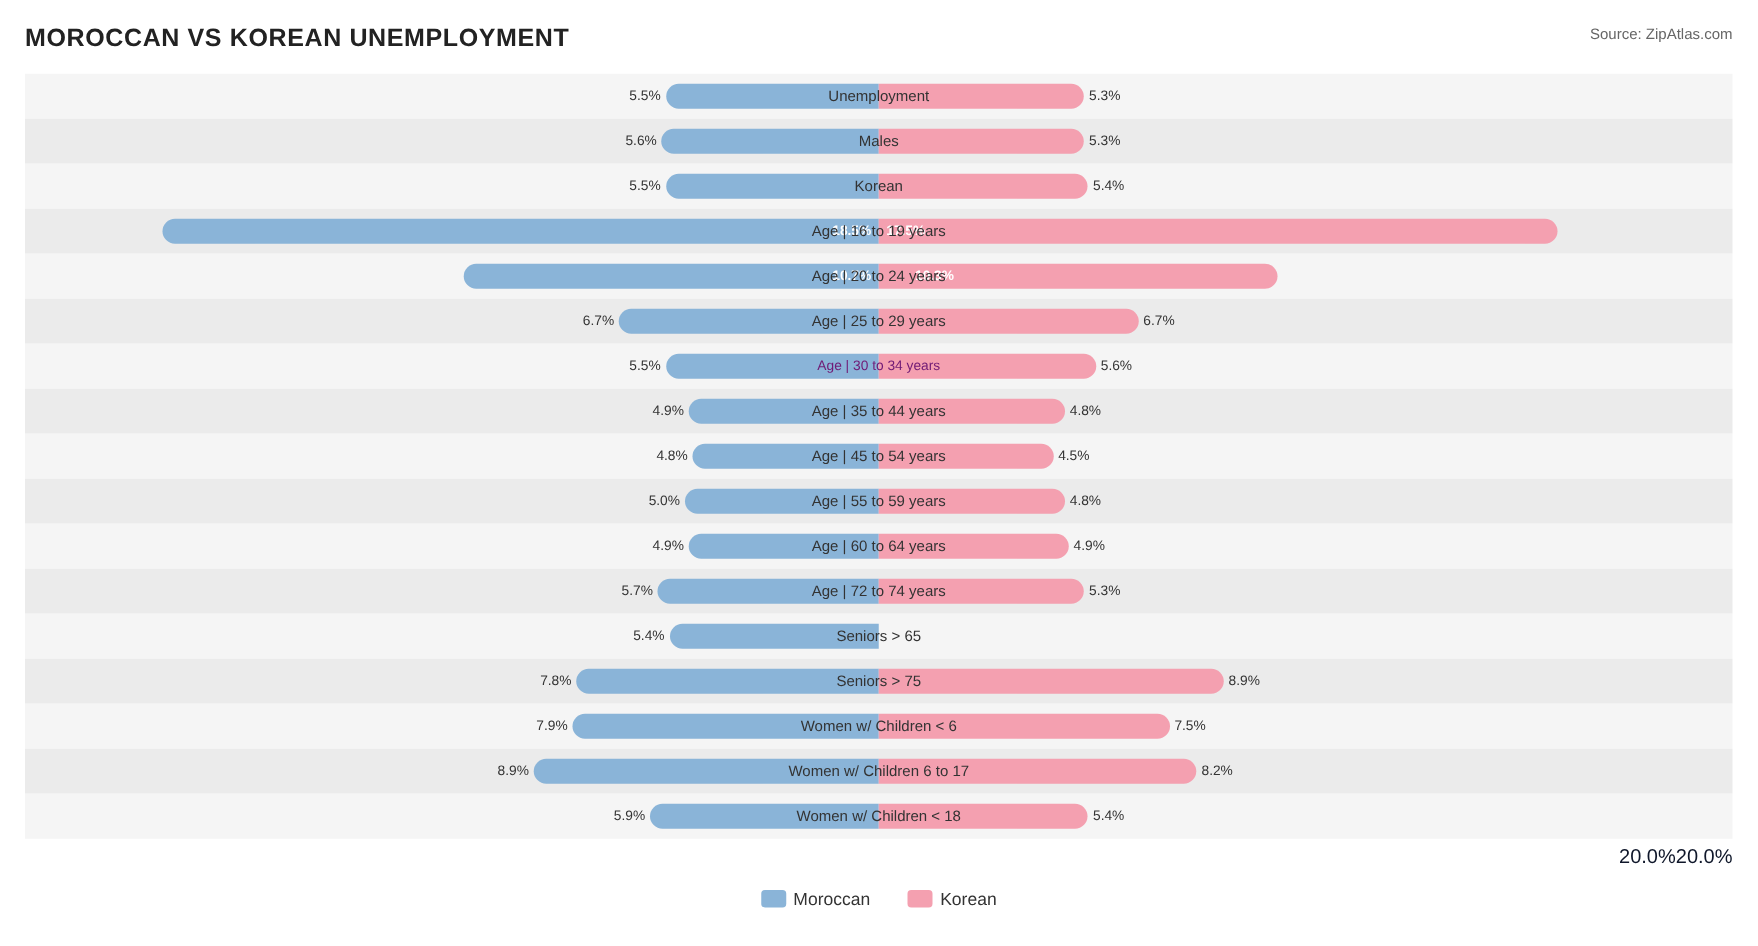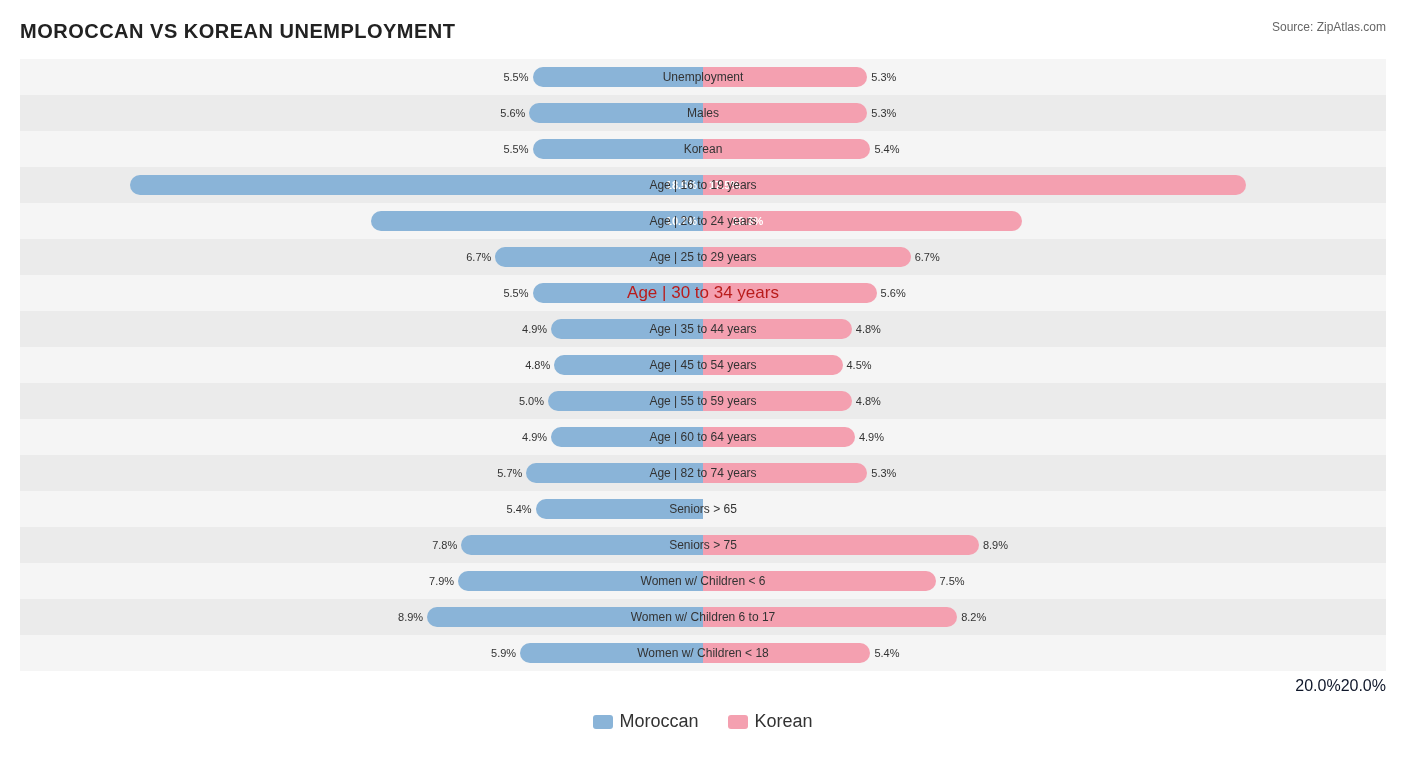--- a/index.html
+++ b/index.html
@@ -94,21 +94,21 @@
       min-height: 33px;
     }
     .row-wrapper:nth-child(odd) { background: #f5f5f5; }
     .row-wrapper:nth-child(even) { background: #ebebeb; }
 
     .legend {
       display: flex;
       justify-content: center;
       gap: 30px;
       margin-top: 12px;
-      font-size: 18px;
+      font-size: 14px;
       color: #333;
     }
     .legend-item {
       display: flex;
       align-items: center;
       gap: 6px;
     }
     .legend-box {
       width: 20px;
       height: 14px;
@@ -206,21 +206,21 @@
       </div>
       <div class="row-wrapper" style="position: relative;">
         <div class="left-section">
           <div class="bar-left" style="width: 170.5px;"></div>
           <span style="position: absolute; right: 174.5px; font-size: 11px; color: rgb(51, 51, 51); white-space: nowrap;">5.5%</span>
         </div>
         <div class="right-section">
           <div class="bar-right" style="width: 173.6px;"></div>
           <span style="position: absolute; left: 177.6px; font-size: 11px; color: rgb(51, 51, 51); white-space: nowrap;">5.6%</span>
         </div>
-        <div class="label-center" style="font-size: 17px; color: #b91c1c; z-index: 20; pointer-events: none; position: absolute; left: 50%; transform: translateX(-50%); white-space: nowrap;">Age | 30 to 34 years</div>
+        <div class="label-center" style="font-size: 11px; color: #701a75; z-index: 20; pointer-events: none; position: absolute; left: 50%; transform: translateX(-50%); white-space: nowrap;">Age | 30 to 34 years</div>
       </div>
       <div class="row-wrapper" style="position: relative;">
         <div class="left-section">
           <div class="bar-left" style="width: 151.9px;"></div>
           <span style="position: absolute; right: 155.9px; font-size: 11px; color: rgb(51, 51, 51); white-space: nowrap;">4.9%</span>
         </div>
         <div class="right-section">
           <div class="bar-right" style="width: 148.8px;"></div>
           <span style="position: absolute; left: 152.8px; font-size: 11px; color: rgb(51, 51, 51); white-space: nowrap;">4.8%</span>
         </div>
@@ -261,21 +261,21 @@
       </div>
       <div class="row-wrapper" style="position: relative;">
         <div class="left-section">
           <div class="bar-left" style="width: 176.7px;"></div>
           <span style="position: absolute; right: 180.7px; font-size: 11px; color: rgb(51, 51, 51); white-space: nowrap;">5.7%</span>
         </div>
         <div class="right-section">
           <div class="bar-right" style="width: 164.3px;"></div>
           <span style="position: absolute; left: 168.3px; font-size: 11px; color: rgb(51, 51, 51); white-space: nowrap;">5.3%</span>
         </div>
-        <div class="label-center" style="font-size: 12px; color: rgb(51, 51, 51); z-index: 20; pointer-events: none; position: absolute; left: 50%; transform: translateX(-50%); white-space: nowrap;">Age | 82 to 74 years</div>
+        <div class="label-center" style="font-size: 12px; color: rgb(51, 51, 51); z-index: 20; pointer-events: none; position: absolute; left: 50%; transform: translateX(-50%); white-space: nowrap;">Age | 72 to 74 years</div>
       </div>
       <div class="row-wrapper" style="position: relative;">
         <div class="left-section">
           <div class="bar-left" style="width: 167.4px;"></div>
           <span style="position: absolute; right: 171.4px; font-size: 11px; color: rgb(51, 51, 51); white-space: nowrap;">5.4%</span>
         </div>
         <div class="label-center" style="font-size: 12px; color: rgb(51, 51, 51); z-index: 20; pointer-events: none; position: absolute; left: 50%; transform: translateX(-50%); white-space: nowrap;">Seniors &gt; 65</div>
       </div>
       <div class="row-wrapper" style="position: relative;">
         <div class="left-section">

